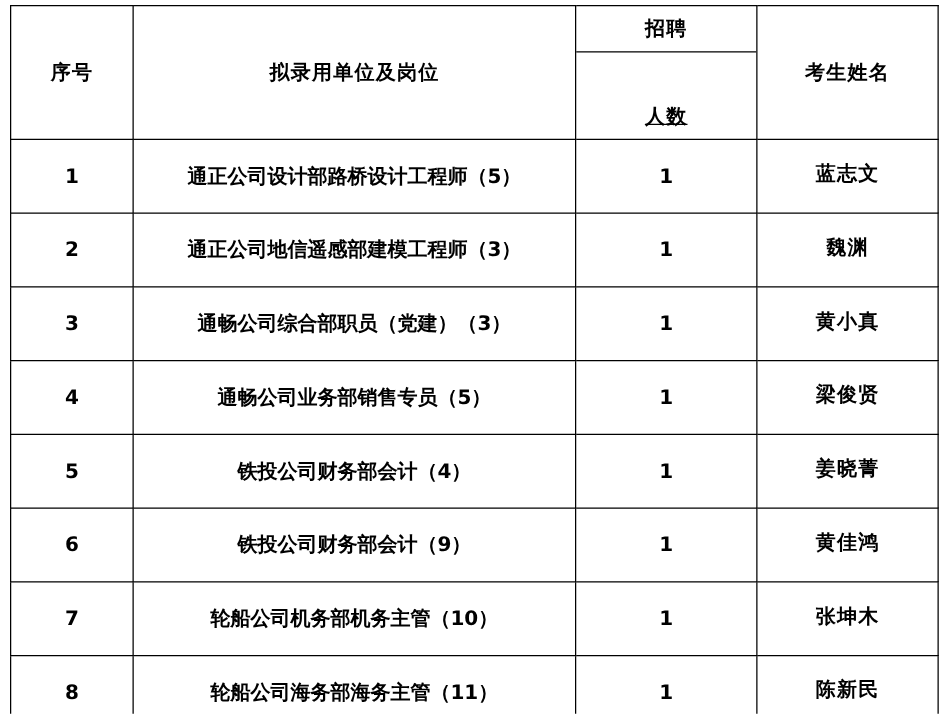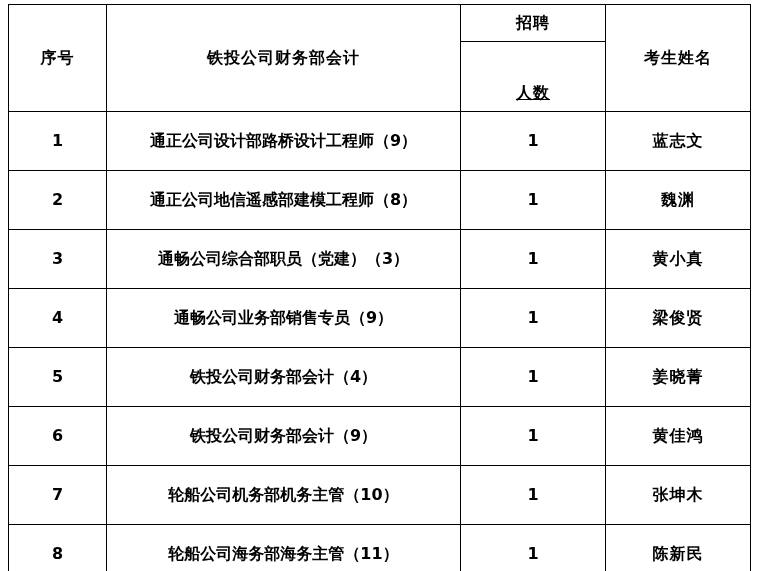--- a/index.html
+++ b/index.html
@@ -88,72 +88,73 @@
     font-size: 16px;
   }
   td.num-cell {
     font-weight: normal;
     font-size: 16px;
   }
   td.name-cell {
     font-weight: bold;
     font-size: 17px;
     letter-spacing: 1px;
+    font-family: Liberation Mono, monospace;
   }
   th.head-cell {
     font-size: 17px;
     letter-spacing: 1px;
   }
 </style>
 </head>
 <body>
 
 <div class="sheet">
   <table class="recruit-table">
     <colgroup>
       <col class="c-seq">
       <col class="c-post">
       <col class="c-num">
       <col class="c-name">
     </colgroup>
     <thead>
       <tr>
         <th class="head-cell">序号</th>
-        <th class="head-cell">铁投公司财务部会计</th>
+        <th class="head-cell">拟录用单位及岗位</th>
         <th class="split-cell head-cell">
           <div class="hdr-stack">
             <div class="hdr-line-top">招聘</div>
             <div class="hdr-line-bottom">人数</div>
           </div>
         </th>
         <th class="head-cell">考生姓名</th>
       </tr>
     </thead>
     <tbody>
       <tr>
         <td class="seq-cell">1</td>
-        <td class="post-cell">通正公司设计部路桥设计工程师（9）</td>
+        <td class="post-cell">通正公司设计部路桥设计工程师（5）</td>
         <td class="num-cell">1</td>
         <td class="name-cell">蓝志文</td>
       </tr>
       <tr>
         <td class="seq-cell">2</td>
-        <td class="post-cell">通正公司地信遥感部建模工程师（8）</td>
+        <td class="post-cell">通正公司地信遥感部建模工程师（3）</td>
         <td class="num-cell">1</td>
         <td class="name-cell">魏渊</td>
       </tr>
       <tr>
         <td class="seq-cell">3</td>
         <td class="post-cell">通畅公司综合部职员（党建）（3）</td>
         <td class="num-cell">1</td>
         <td class="name-cell">黄小真</td>
       </tr>
       <tr>
         <td class="seq-cell">4</td>
-        <td class="post-cell">通畅公司业务部销售专员（9）</td>
+        <td class="post-cell">通畅公司业务部销售专员（5）</td>
         <td class="num-cell">1</td>
         <td class="name-cell">梁俊贤</td>
       </tr>
       <tr>
         <td class="seq-cell">5</td>
         <td class="post-cell">铁投公司财务部会计（4）</td>
         <td class="num-cell">1</td>
         <td class="name-cell">姜晓菁</td>
       </tr>
       <tr>

